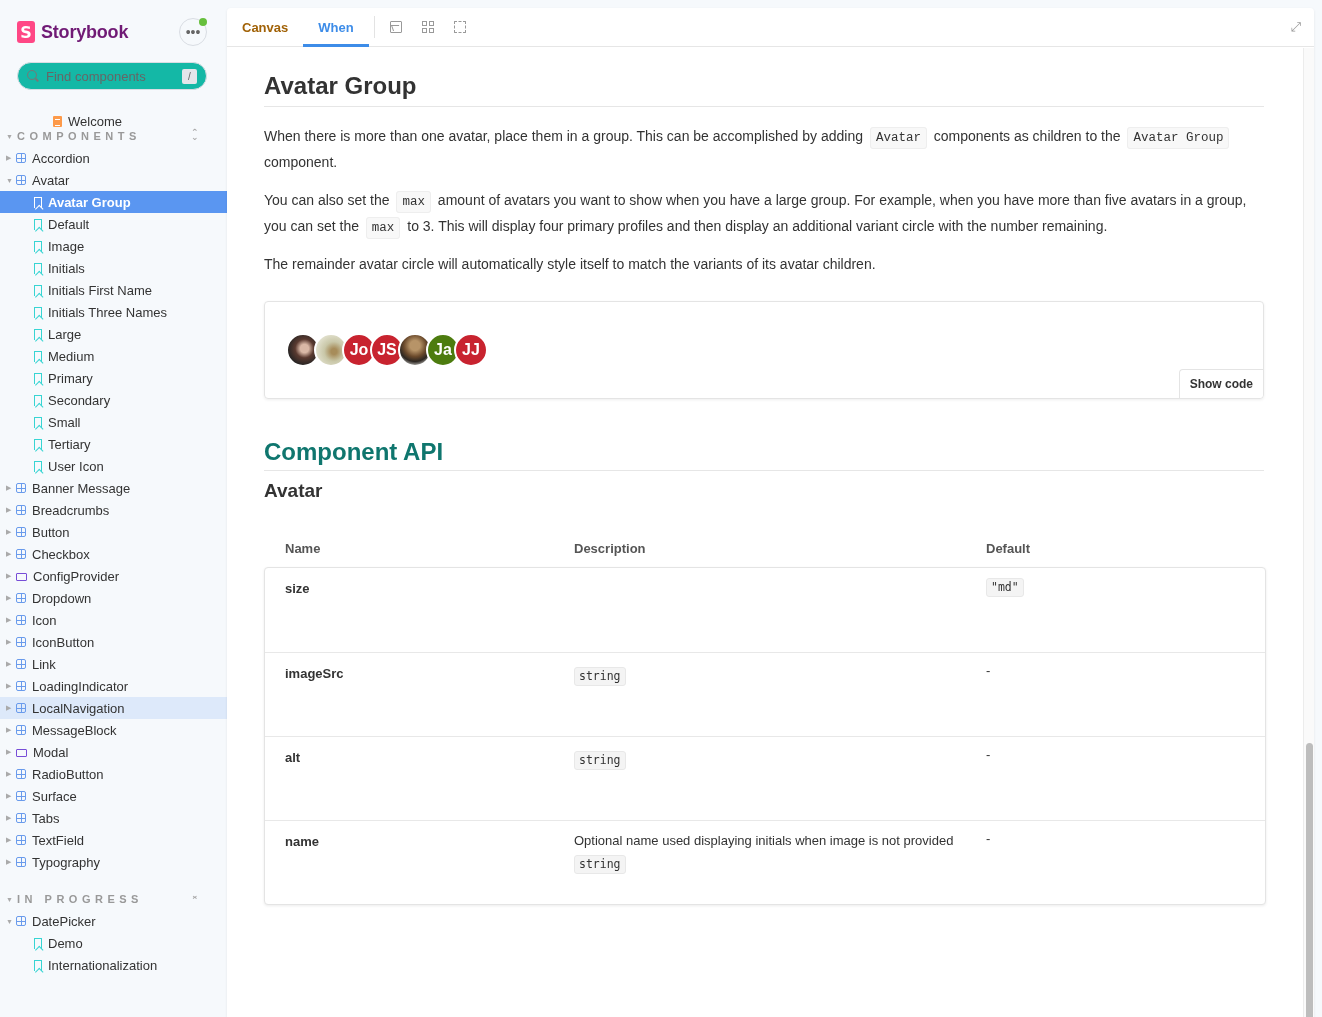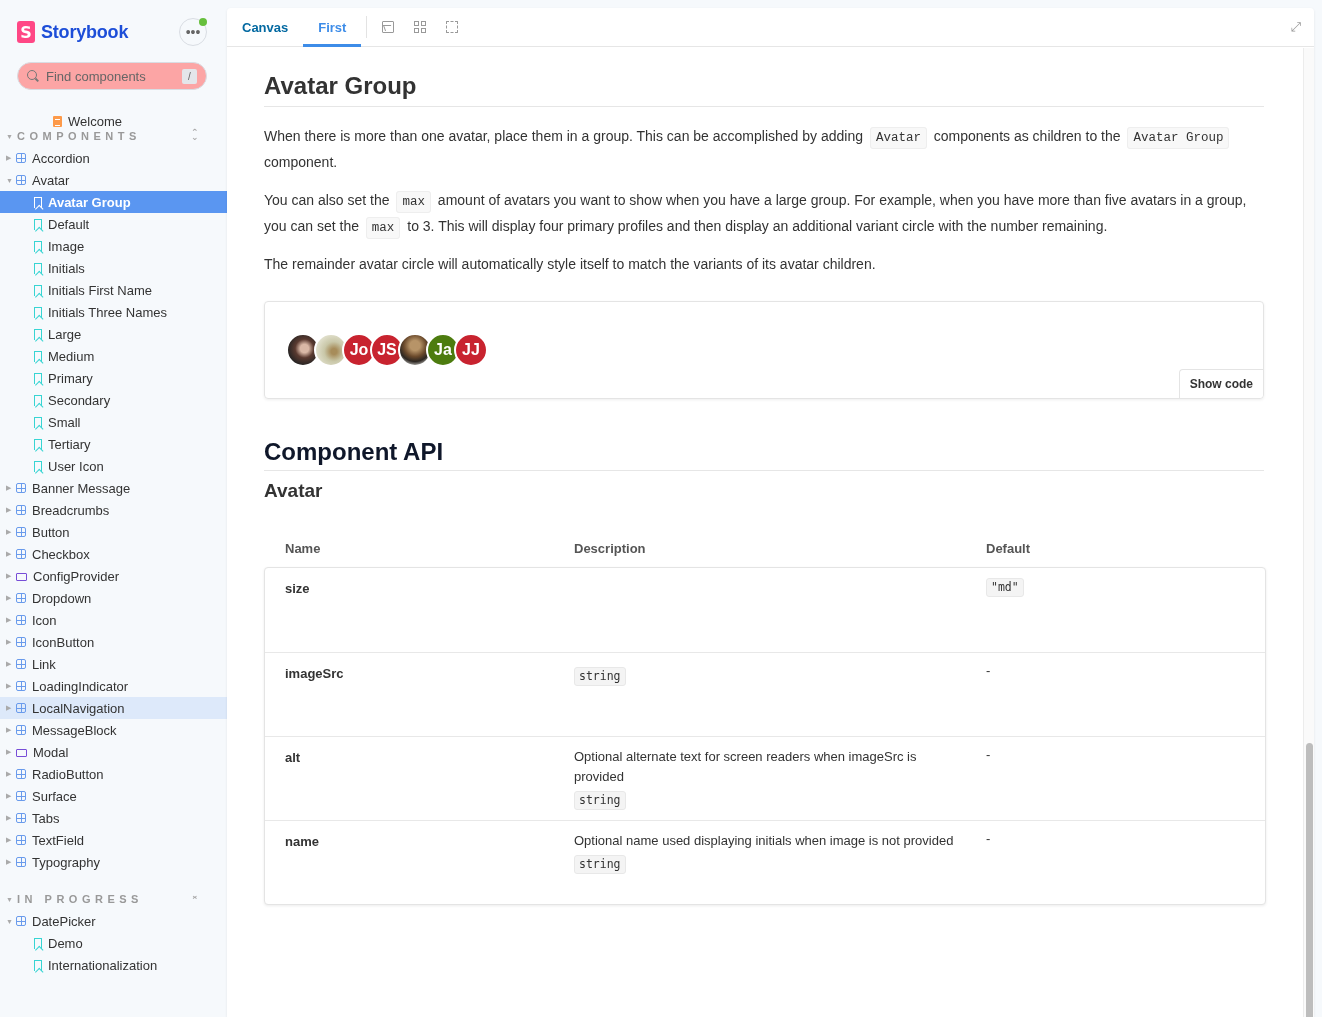--- a/index.html
+++ b/index.html
@@ -3,24 +3,24 @@
 <meta charset="utf-8">
 <style>
   * { box-sizing: border-box; margin: 0; padding: 0; }
   html, body { width: 1322px; height: 1017px; overflow: hidden; background: #f6f9fc; font-family: "Liberation Sans", "DejaVu Sans", sans-serif; color: #333; }
   #app { position: relative; width: 1322px; height: 1017px; }
 
   
   .sidebar { position: absolute; left: 0; top: 0; width: 227px; height: 1017px; background: #f6f9fc; overflow: hidden; }
   .brand { position: absolute; left: 17px; top: 20px; height: 24px; display: flex; align-items: center; }
   .brand-logo { width: 18px; height: 22px; background: #ff4785; border-radius: 3px; color: #fff; font-weight: 700; font-size: 16px; display: flex; align-items: center; justify-content: center; font-family: "DejaVu Sans", sans-serif; }
-  .brand-name { margin-left: 6px; font-size: 18px; font-weight: 700; color: #1d4ed8; letter-spacing: -0.2px; }
+  .brand-name { margin-left: 6px; font-size: 18px; font-weight: 700; color: #701a75; letter-spacing: -0.2px; }
   .menu-btn { position: absolute; left: 179px; top: 18px; width: 28px; height: 28px; border-radius: 50%; border: 1px solid #d9dde3; background: #f6f9fc; display: flex; align-items: center; justify-content: center; font-size: 14px; color: #666; line-height: 1; cursor: pointer; }
   .menu-dot { position: absolute; right: -1px; top: -1px; width: 8px; height: 8px; border-radius: 50%; background: #66bf3c; }
-  .search { position: absolute; left: 17px; top: 62px; width: 190px; height: 28px; border: 1px solid #d9dde3; border-radius: 14px; background: #fca5a5; display: flex; align-items: center; padding-left: 9px; }
+  .search { position: absolute; left: 17px; top: 62px; width: 190px; height: 28px; border: 1px solid #d9dde3; border-radius: 14px; background: #14b8a6; display: flex; align-items: center; padding-left: 9px; }
   .search-icon { width: 12px; height: 12px; position: relative; }
   .search-icon::before { content: ""; position: absolute; left: 0; top: 0; width: 8px; height: 8px; border: 1.5px solid #777; border-radius: 50%; }
   .search-icon::after { content: ""; position: absolute; left: 8px; top: 9px; width: 4px; height: 1.5px; background: #777; transform: rotate(45deg); }
   .search input { border: none; outline: none; background: transparent; margin-left: 7px; width: 130px; font-size: 13px; font-family: "Liberation Sans", sans-serif; color: #333; }
   .search input::placeholder { color: #666; }
   .kbd { position: absolute; right: 9px; top: 6px; width: 15px; height: 15px; background: #e4e6ea; border-radius: 2px; font-size: 10px; color: #666; text-align: center; line-height: 15px; }
 
   .tree { position: absolute; left: 0; top: 110px; width: 227px; }
   .row { height: 22px; display: flex; align-items: center; font-size: 13px; color: #333; position: relative; cursor: pointer; }
   .row .caret { width: 8px; margin-left: 6px; font-size: 7px; color: #aaa; }
@@ -42,21 +42,21 @@
   .ic-bookmark { width: 8px !important; height: 11px !important; border: 1.5px solid #37d5d3; border-bottom: none; }
   .ic-bookmark::after { content: ""; position: absolute; left: 0px; bottom: -1px; width: 5px; height: 5px; border-left: 1.5px solid #37d5d3; border-top: 1.5px solid #37d5d3; transform: rotate(45deg); transform-origin: 0 100%; }
   .row.selected .ic-bookmark { border-color: #fff; }
   .row.selected .ic-bookmark::after { border-color: #fff; }
   .ic-doc { width: 9px !important; height: 11px !important; background: #ff8a2b; border-radius: 1px; opacity: 0.85; }
   .ic-doc::after { content: ""; position: absolute; left: 2px; top: 3px; width: 5px; height: 5px; border-top: 1px solid #fff; border-bottom: 1px solid #fff; }
 
   
   .main { position: absolute; left: 227px; top: 8px; width: 1087px; height: 1009px; background: #fff; border-radius: 4px 4px 0 0; box-shadow: 0 1px 3px rgba(0,0,0,0.08); overflow: hidden; }
   .toolbar { height: 39px; border-bottom: 1px solid #e6e6e6; display: flex; align-items: stretch; position: relative; }
-  .tab { padding: 0 15px; font-size: 13px; font-weight: 700; color: #0369a1; display: flex; align-items: center; cursor: pointer; position: relative; }
+  .tab { padding: 0 15px; font-size: 13px; font-weight: 700; color: #a16207; display: flex; align-items: center; cursor: pointer; position: relative; }
   .tab.active { color: #1ea7fd; color: #3d8ce8; }
   .tab.active::after { content: ""; position: absolute; left: 0; right: 0; bottom: -1px; height: 3px; background: #3d8ce8; }
   .tab:first-child { padding-left: 15px; }
   .tb-sep { width: 1px; background: #e3e3e3; margin: 8px 5px; }
   .tb-icon { width: 32px; display: flex; align-items: center; justify-content: center; cursor: pointer; }
   .tb-icon .g { width: 12px; height: 12px; position: relative; }
   .g-image { border: 1.3px solid #999; border-radius: 1px; }
   .g-image::after { content: ""; position: absolute; left: 1px; bottom: 1px; width: 7px; height: 5px; border-left: 1.3px solid #999; border-top: 1.3px solid #999; transform: skewX(20deg); }
   .g-outline { border: 1.3px dashed #999; border-radius: 1px; }
   .expand-btn { position: absolute; right: 10px; top: 11px; width: 16px; height: 16px; cursor: pointer; color: #999; font-size: 13px; text-align: center; line-height: 16px; }
@@ -69,21 +69,21 @@
   .preview { position: absolute; left: 0; top: 253px; width: 1000px; height: 98px; border: 1px solid #e4e4e4; border-radius: 4px; box-shadow: 0 1px 3px rgba(0,0,0,0.07); }
   .avatars { position: absolute; left: 21px; top: 31px; display: flex; }
   .av { width: 34px; height: 34px; border-radius: 50%; border: 2px solid #fff; margin-left: -6px; display: flex; align-items: center; justify-content: center; color: #fff; font-weight: 700; font-size: 16px; }
   .av:first-child { margin-left: 0; }
   .av.initials { background: #c8232f; }
   .av.photo1 { background: radial-gradient(circle at 55% 45%, #d9b8a6 0 18%, #5a3a30 40%, #222 75%); }
   .av.photo2 { background: radial-gradient(circle at 60% 55%, #a78c5a 0 12%, #c9c7a8 40%, #e6e5d4 80%); }
   .av.photo3 { background: radial-gradient(circle at 50% 35%, #b79468 0 20%, #6b4a2c 45%, #2d2722 65%, #c6c6c2 85%); }
   .show-code { position: absolute; right: 0; bottom: 0; padding: 7px 10px; font-size: 12px; font-weight: 700; color: #333; background: #fff; border-left: 1px solid #e4e4e4; border-top: 1px solid #e4e4e4; border-radius: 4px 0 4px 0; cursor: pointer; }
 
-  h2.sec { position: absolute; left: 0; top: 390px; width: 1000px; font-size: 24px; font-weight: 700; color: #0f172a; padding-bottom: 4px; border-bottom: 1px solid #e6e6e6; }
+  h2.sec { position: absolute; left: 0; top: 390px; width: 1000px; font-size: 24px; font-weight: 700; color: #0f766e; padding-bottom: 4px; border-bottom: 1px solid #e6e6e6; }
   h3.sub { position: absolute; left: 0; top: 432px; font-size: 19px; font-weight: 700; color: #333; }
 
   .api-head { position: absolute; left: 0; top: 493px; width: 1000px; height: 20px; font-size: 13px; font-weight: 700; color: #555; }
   .api-head span { position: absolute; top: 0; }
   .api-table { position: absolute; left: 0; top: 519px; width: 1002px; border: 1px solid #e4e4e4; border-radius: 4px; box-shadow: 0 1px 3px rgba(0,0,0,0.08); background: #fff; }
   .api-row { position: relative; height: 84px; border-top: 1px solid #e8e8e8; }
   .api-row:first-child { border-top: none; }
   .api-name { position: absolute; left: 20px; top: 13px; font-size: 13px; font-weight: 700; color: #333; }
   .api-desc { position: absolute; left: 309px; top: 10px; width: 390px; font-size: 13px; line-height: 20px; color: #333; }
   .api-default { position: absolute; left: 721px; top: 10px; font-size: 13px; color: #333; }
@@ -293,21 +293,21 @@
         <div class="row story">
           <span class="icon ic-bookmark"></span>
           <span>Internationalization</span>
         </div>
       </nav>
   </aside>
 
   <main class="main">
     <div class="toolbar">
       <div class="tab">Canvas</div>
-      <div class="tab active">First</div>
+      <div class="tab active">When</div>
       <div class="tb-sep"></div>
       <div class="tb-icon">
           <span class="g g-image"></span>
         </div>
       <div class="tb-icon">
         <span style="display:grid;grid-template-columns:5px 5px;gap:2px;">
           <i style="width:5px;height:5px;border:1.2px solid #999;display:block"></i>
             <i style="width:5px;height:5px;border:1.2px solid #999;display:block"></i>
             <i style="width:5px;height:5px;border:1.2px solid #999;display:block"></i>
             <i style="width:5px;height:5px;border:1.2px solid #999;display:block"></i>
@@ -360,21 +360,20 @@
             <div class="api-row">
               <div class="api-name">imageSrc</div>
               <div class="api-desc">
                 <div class="chips"><span class="chip">string</span></div>
               </div>
               <div class="api-default"><span>-</span></div>
             </div>
             <div class="api-row">
               <div class="api-name">alt</div>
               <div class="api-desc">
-                <div>Optional alternate text for screen readers when imageSrc is provided</div>
                 <div class="chips"><span class="chip">string</span></div>
               </div>
               <div class="api-default"><span>-</span></div>
             </div>
             <div class="api-row">
               <div class="api-name">name</div>
               <div class="api-desc">
                 <div>Optional name used displaying initials when image is not provided</div>
                 <div class="chips"><span class="chip">string</span></div>
               </div>

